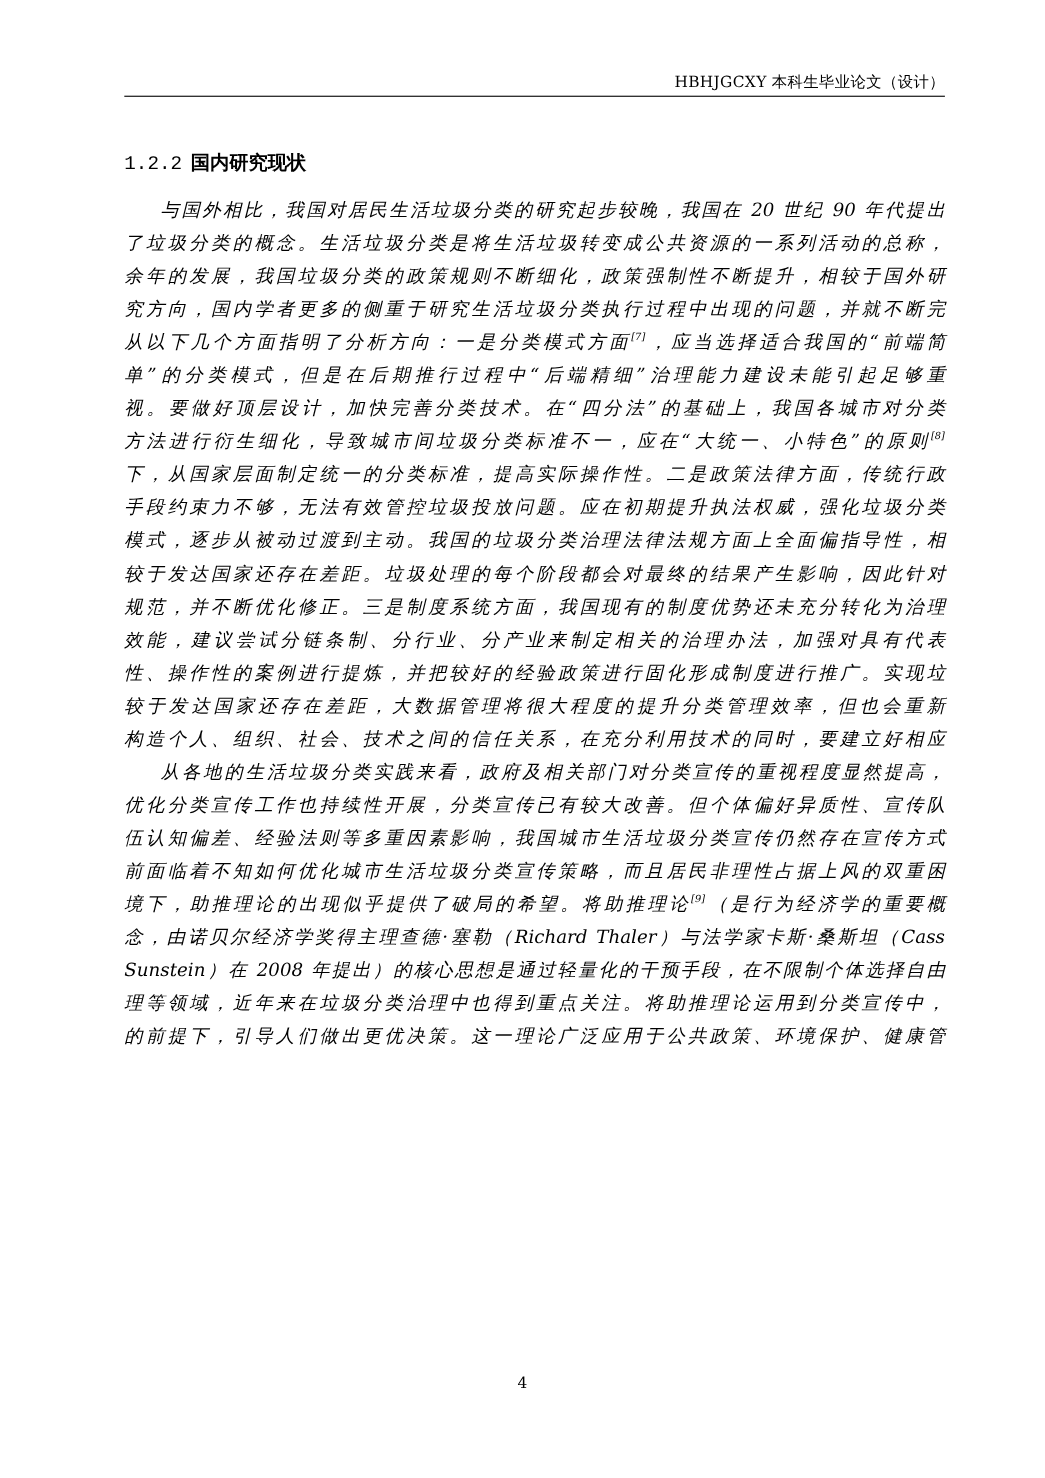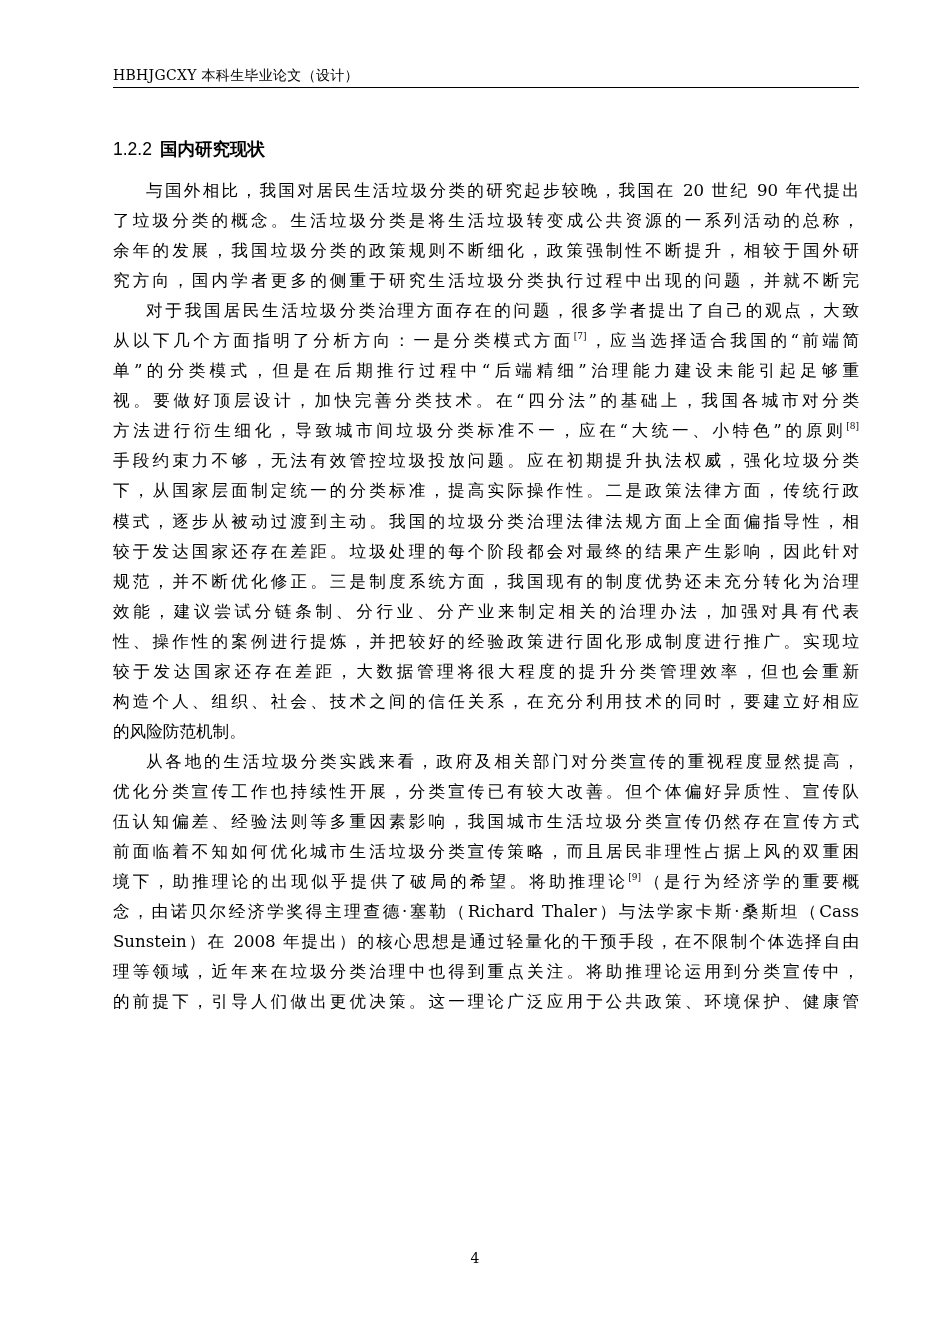--- a/index.html
+++ b/index.html
@@ -1,26 +1,26 @@
 <!DOCTYPE html>
 <html><head>
 <meta charset="utf-8">
 <style>
   html, body { margin: 0; padding: 0; background: #ffffff; }
   body { width: 950px; height: 1344px; position: relative; overflow: hidden;
          font-family: "DejaVu Serif", "Liberation Serif", serif; color: #000; }
-  .header { position: absolute; left: 113px; top: 66px; width: 746px; text-align: left;
+  .header { position: absolute; left: 113px; top: 66px; width: 746px; text-align: right;
             font-size: 14px; line-height: 18px; letter-spacing: 0.3px; }
   .header-rule { position: absolute; left: 113px; top: 87px; width: 746px; height: 0;
                  border-top: 1.3px solid #000; }
   .section-heading { position: absolute; left: 113px; top: 137px; font-size: 17.5px;
                      line-height: 24px; font-weight: bold; }
-  .section-heading .num { font-family: Liberation Sans, sans-serif;
+  .section-heading .num { font-family: Liberation Mono, monospace;
                           font-weight: normal; margin-right: 8px; }
-  .body-text { position: absolute; left: 113px; top: 176px; width: 746px; }
+  .body-text { position: absolute; left: 113px; top: 176px; width: 746px; font-style: italic; }
   .line { font-size: 16.6px; line-height: 30.05px; height: 30.05px; white-space: nowrap;
           text-align: justify; text-align-last: justify; }
   .line.last { text-align-last: left; }
   .line.indent { padding-left: 33px; }
   sup { font-size: 9px; vertical-align: 7px; line-height: 0; }
   .page-number { position: absolute; left: 0; width: 950px; top: 1250px; text-align: center;
                  font-size: 14px; }
 </style>
 </head>
 <body>
@@ -35,35 +35,33 @@
 <div class="body-text">
 
   <div>
     <div class="line indent">与国外相比，我国对居民生活垃圾分类的研究起步较晚，我国在 20 世纪 90 年代提出</div>
     <div class="line">了垃圾分类的概念。生活垃圾分类是将生活垃圾转变成公共资源的一系列活动的总称，</div>
     <div class="line">余年的发展，我国垃圾分类的政策规则不断细化，政策强制性不断提升，相较于国外研</div>
     <div class="line">究方向，国内学者更多的侧重于研究生活垃圾分类执行过程中出现的问题，并就不断完</div>
   </div>
 
   <div>
-    <div class="line indent">对于我国居民生活垃圾分类治理方面存在的问题，很多学者提出了自己的观点，大致</div>
     <div class="line"><span>从以下几个方面指明了分析方向：一是分类模式方面</span><sup>[7]</sup><span>，应当选择适合我国的“前端简</span></div>
     <div class="line">单”的分类模式，但是在后期推行过程中“后端精细”治理能力建设未能引起足够重</div>
     <div class="line">视。要做好顶层设计，加快完善分类技术。在“四分法”的基础上，我国各城市对分类</div>
     <div class="line"><span>方法进行衍生细化，导致城市间垃圾分类标准不一，应在“大统一、小特色”的原则</span><sup>[8]</sup></div>
+    <div class="line">下，从国家层面制定统一的分类标准，提高实际操作性。二是政策法律方面，传统行政</div>
     <div class="line">手段约束力不够，无法有效管控垃圾投放问题。应在初期提升执法权威，强化垃圾分类</div>
-    <div class="line">下，从国家层面制定统一的分类标准，提高实际操作性。二是政策法律方面，传统行政</div>
     <div class="line">模式，逐步从被动过渡到主动。我国的垃圾分类治理法律法规方面上全面偏指导性，相</div>
     <div class="line">较于发达国家还存在差距。垃圾处理的每个阶段都会对最终的结果产生影响，因此针对</div>
     <div class="line">规范，并不断优化修正。三是制度系统方面，我国现有的制度优势还未充分转化为治理</div>
     <div class="line">效能，建议尝试分链条制、分行业、分产业来制定相关的治理办法，加强对具有代表</div>
     <div class="line">性、操作性的案例进行提炼，并把较好的经验政策进行固化形成制度进行推广。实现垃</div>
     <div class="line">较于发达国家还存在差距，大数据管理将很大程度的提升分类管理效率，但也会重新</div>
     <div class="line">构造个人、组织、社会、技术之间的信任关系，在充分利用技术的同时，要建立好相应</div>
-    <div class="line last">的风险防范机制。</div>
   </div>
 
   <div>
     <div class="line indent">从各地的生活垃圾分类实践来看，政府及相关部门对分类宣传的重视程度显然提高，</div>
     <div class="line">优化分类宣传工作也持续性开展，分类宣传已有较大改善。但个体偏好异质性、宣传队</div>
     <div class="line">伍认知偏差、经验法则等多重因素影响，我国城市生活垃圾分类宣传仍然存在宣传方式</div>
     <div class="line">前面临着不知如何优化城市生活垃圾分类宣传策略，而且居民非理性占据上风的双重困</div>
     <div class="line"><span>境下，助推理论的出现似乎提供了破局的希望。将助推理论</span><sup>[9]</sup><span>（是行为经济学的重要概</span></div>
     <div class="line">念，由诺贝尔经济学奖得主理查德·塞勒（Richard Thaler）与法学家卡斯·桑斯坦（Cass</div>
     <div class="line">Sunstein）在 2008 年提出）的核心思想是通过轻量化的干预手段，在不限制个体选择自由</div>

